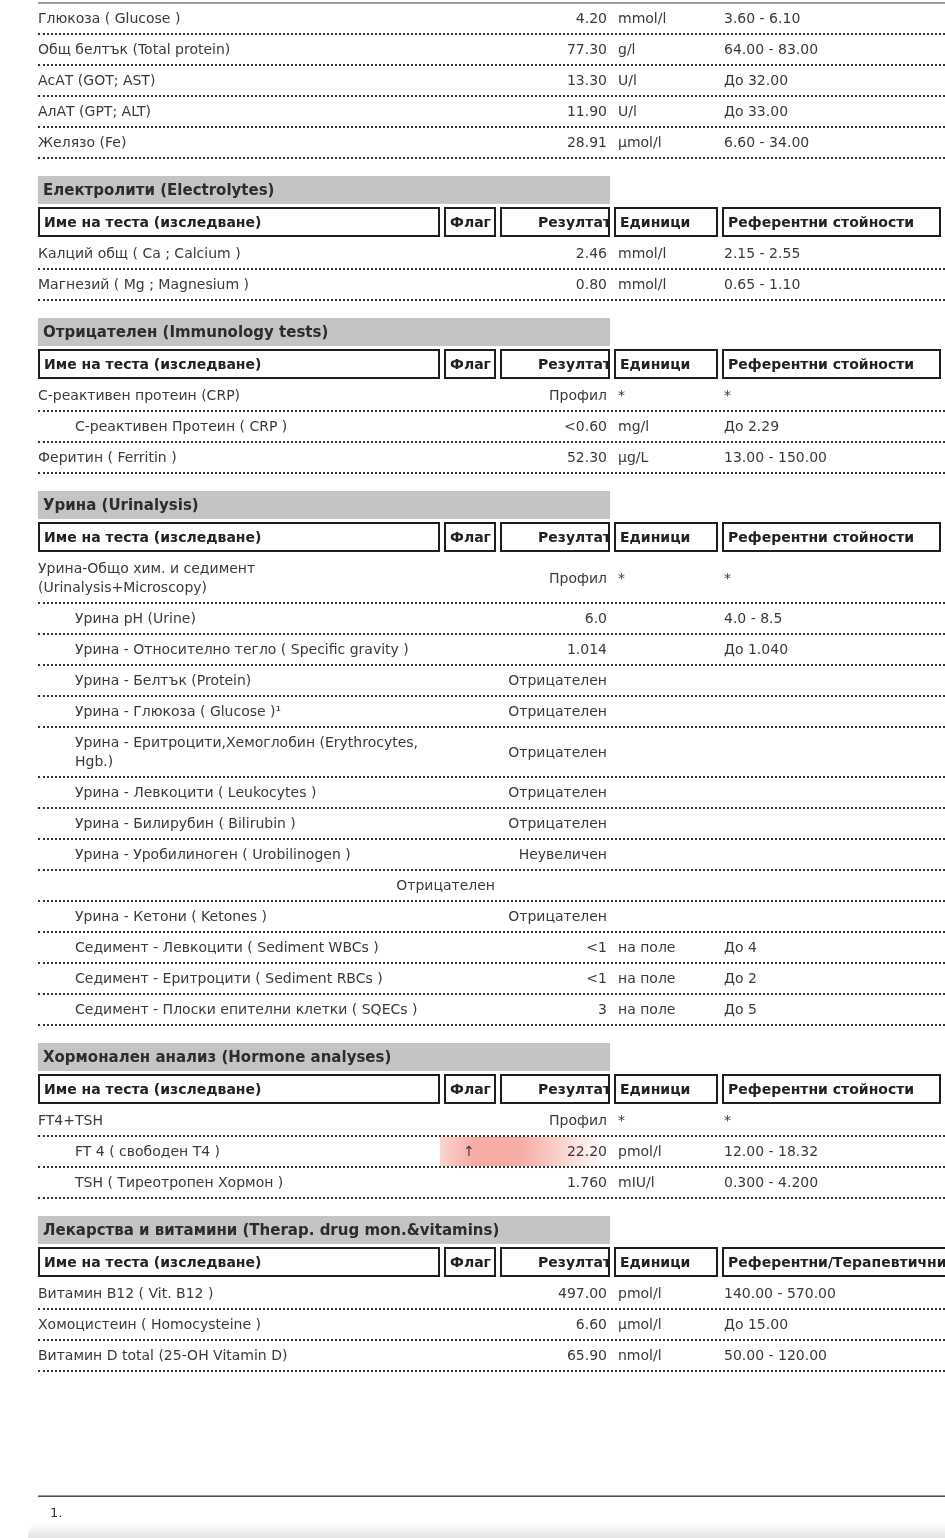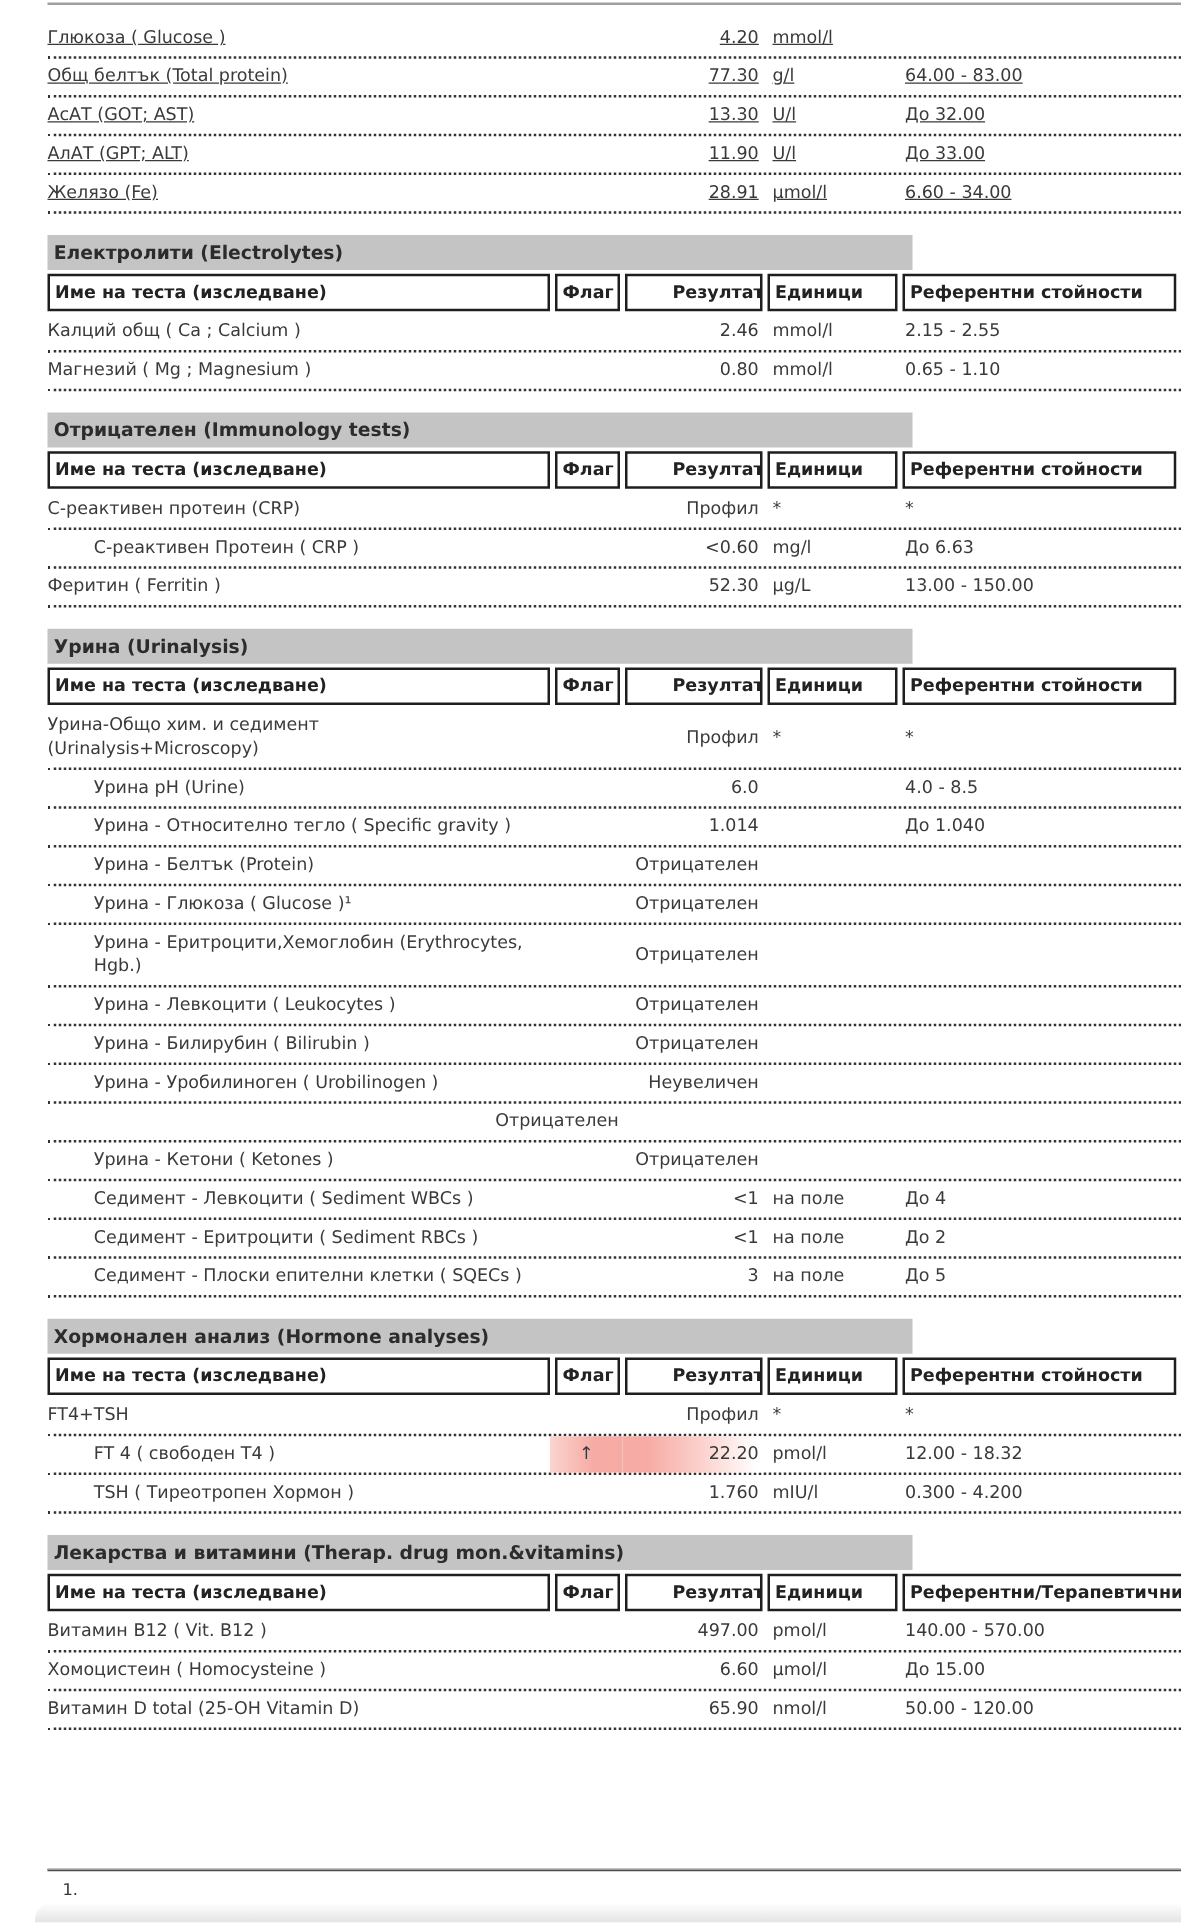--- a/index.html
+++ b/index.html
@@ -16,29 +16,29 @@
     position: absolute; inset: 0;
     padding-left: 38px;
     overflow: hidden;
   }
   .top-hairline {
     margin-top: 2px; height: 2px;
     background: #9f9f9f;
   }
   
   .section-title {
-    width: 692px; height: 28px;
+    width: 572px; height: 28px;
     background: var(--bar-color, #c4c4c4);
     color: #2c2c2c;
     font-size: 15px; font-weight: bold;
     display: flex; align-items: center;
     padding-left: 5px;
     margin: 17px 0 3px 0;
   }
-  section.no-title { margin-top: 12px; text-decoration: underline; }
+  section.no-title { margin-top: 0; }
   section { margin-top: 0; }
   
   .thead {
     display: grid;
     grid-template-columns: 402px 52px 110px 104px 219px;
     column-gap: 4px;
     margin-bottom: 2px;
   }
   section.wide-ref .thead {
     grid-template-columns: 402px 52px 110px 104px 292px;
@@ -101,20 +101,21 @@
   <div class="top-hairline"></div>
   <div id="sections">
   <section class="lab-section no-title">
 
     <div class="rows">
   <div class="row">
     <div class="cell c-name">Глюкоза ( Glucose )</div>
     <div class="cell c-flag"></div>
     <div class="cell c-result">4.20</div>
     <div class="cell c-units">mmol/l</div>
+    <div class="cell c-ref">3.60 - 6.10</div>
   </div>
 
   <div class="row">
     <div class="cell c-name">Общ белтък (Total protein)</div>
     <div class="cell c-flag"></div>
     <div class="cell c-result">77.30</div>
     <div class="cell c-units">g/l</div>
     <div class="cell c-ref">64.00 - 83.00</div>
   </div>
 
@@ -188,21 +189,21 @@
     <div class="cell c-result">Профил</div>
     <div class="cell c-units">*</div>
     <div class="cell c-ref">*</div>
   </div>
 
   <div class="row indent">
     <div class="cell c-name">С-реактивен Протеин ( CRP )</div>
     <div class="cell c-flag"></div>
     <div class="cell c-result">&lt;0.60</div>
     <div class="cell c-units">mg/l</div>
-    <div class="cell c-ref">До 6.63</div>
+    <div class="cell c-ref">До 2.29</div>
   </div>
 
   <div class="row">
     <div class="cell c-name">Феритин ( Ferritin )</div>
     <div class="cell c-flag"></div>
     <div class="cell c-result">52.30</div>
     <div class="cell c-units">µg/L</div>
     <div class="cell c-ref">13.00 - 150.00</div>
   </div>
 </div>

